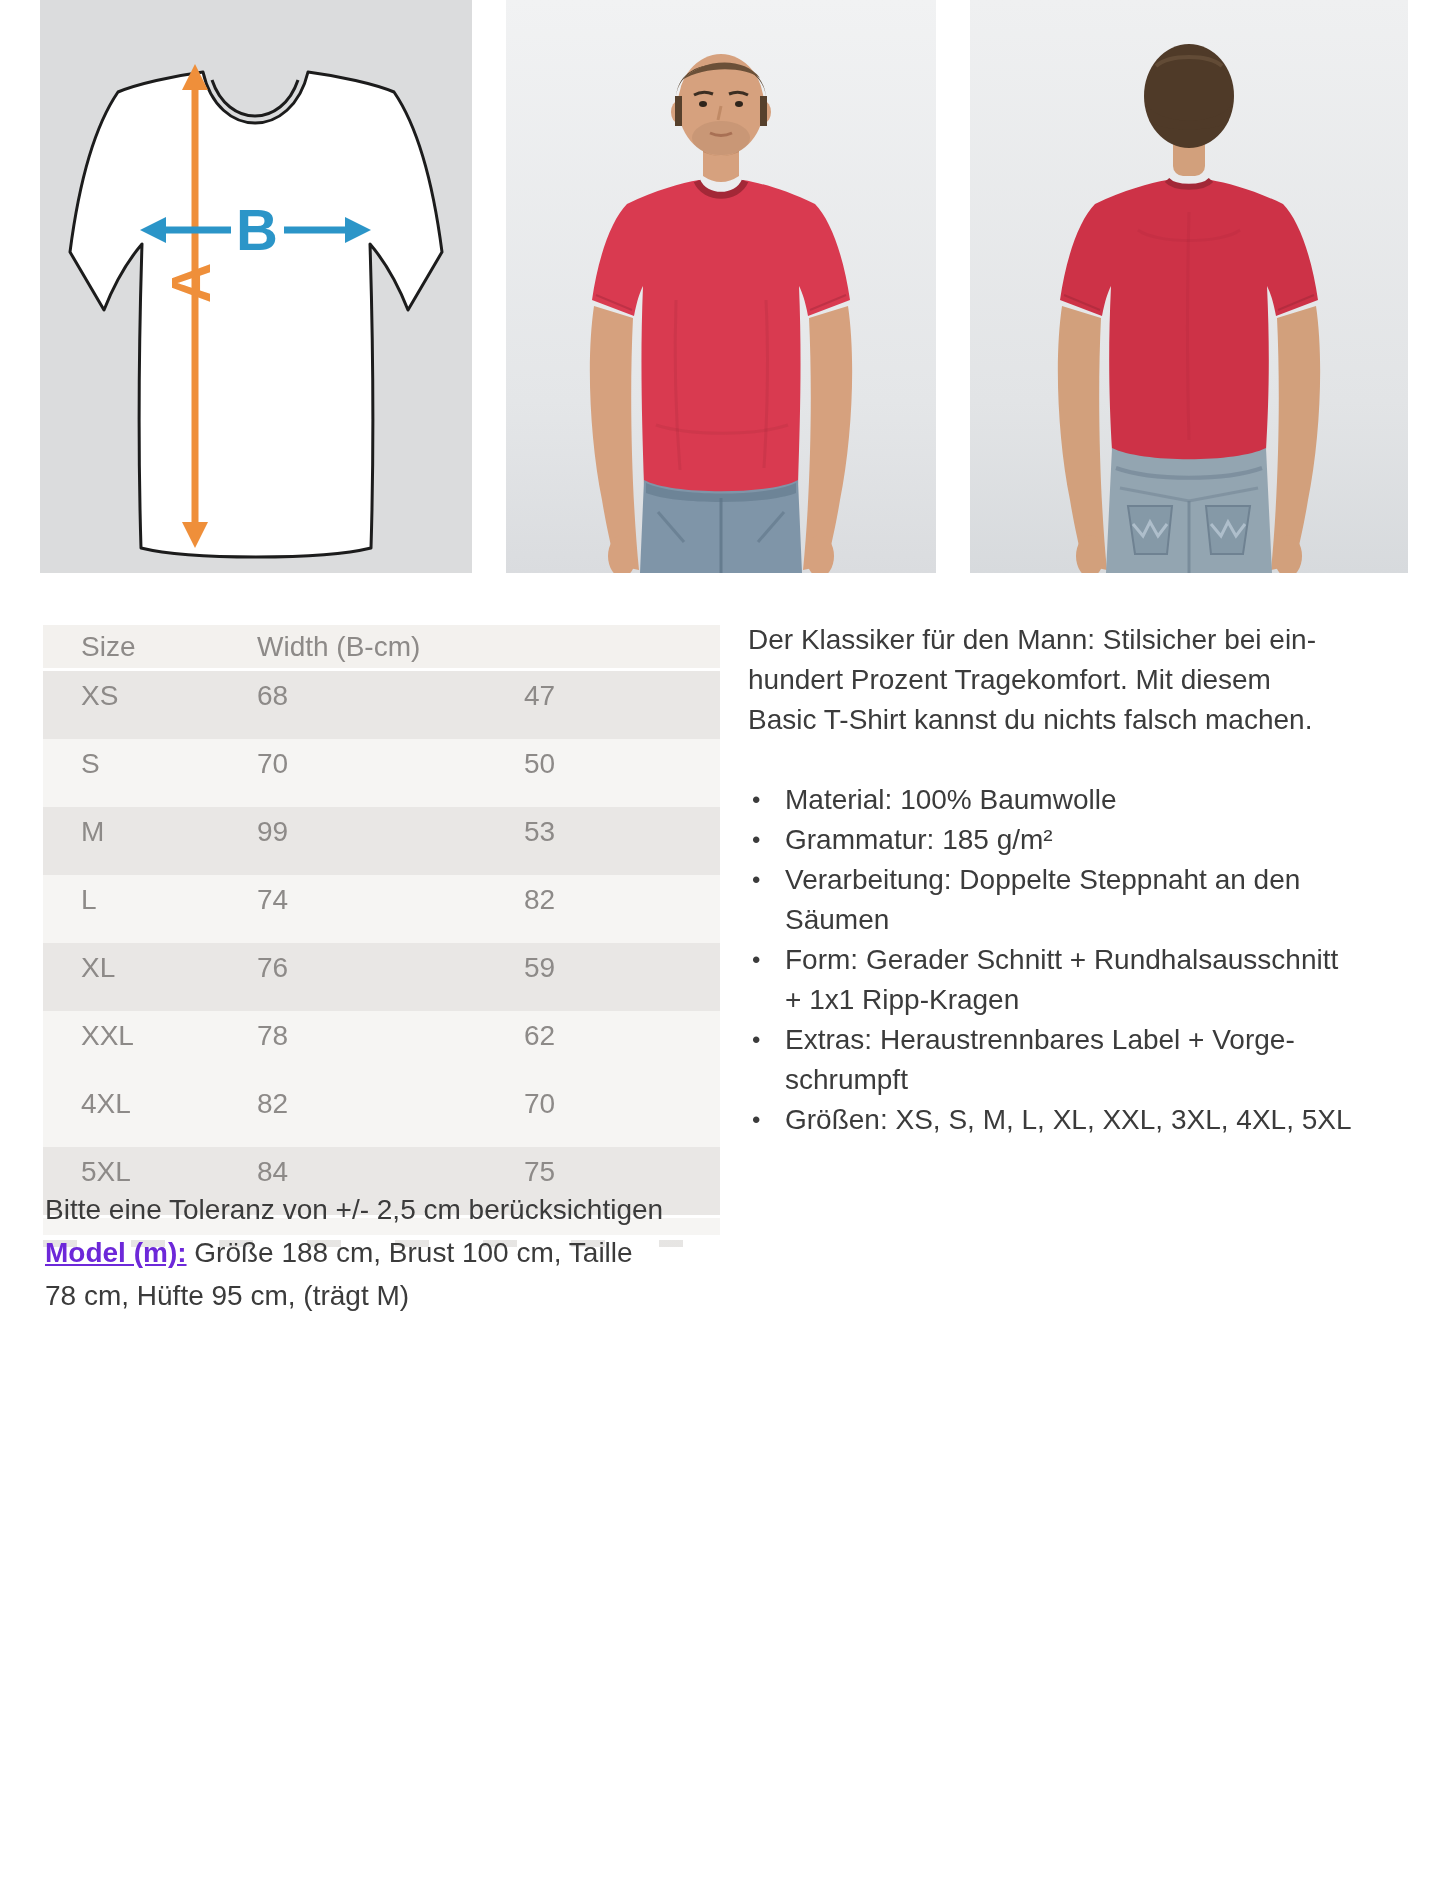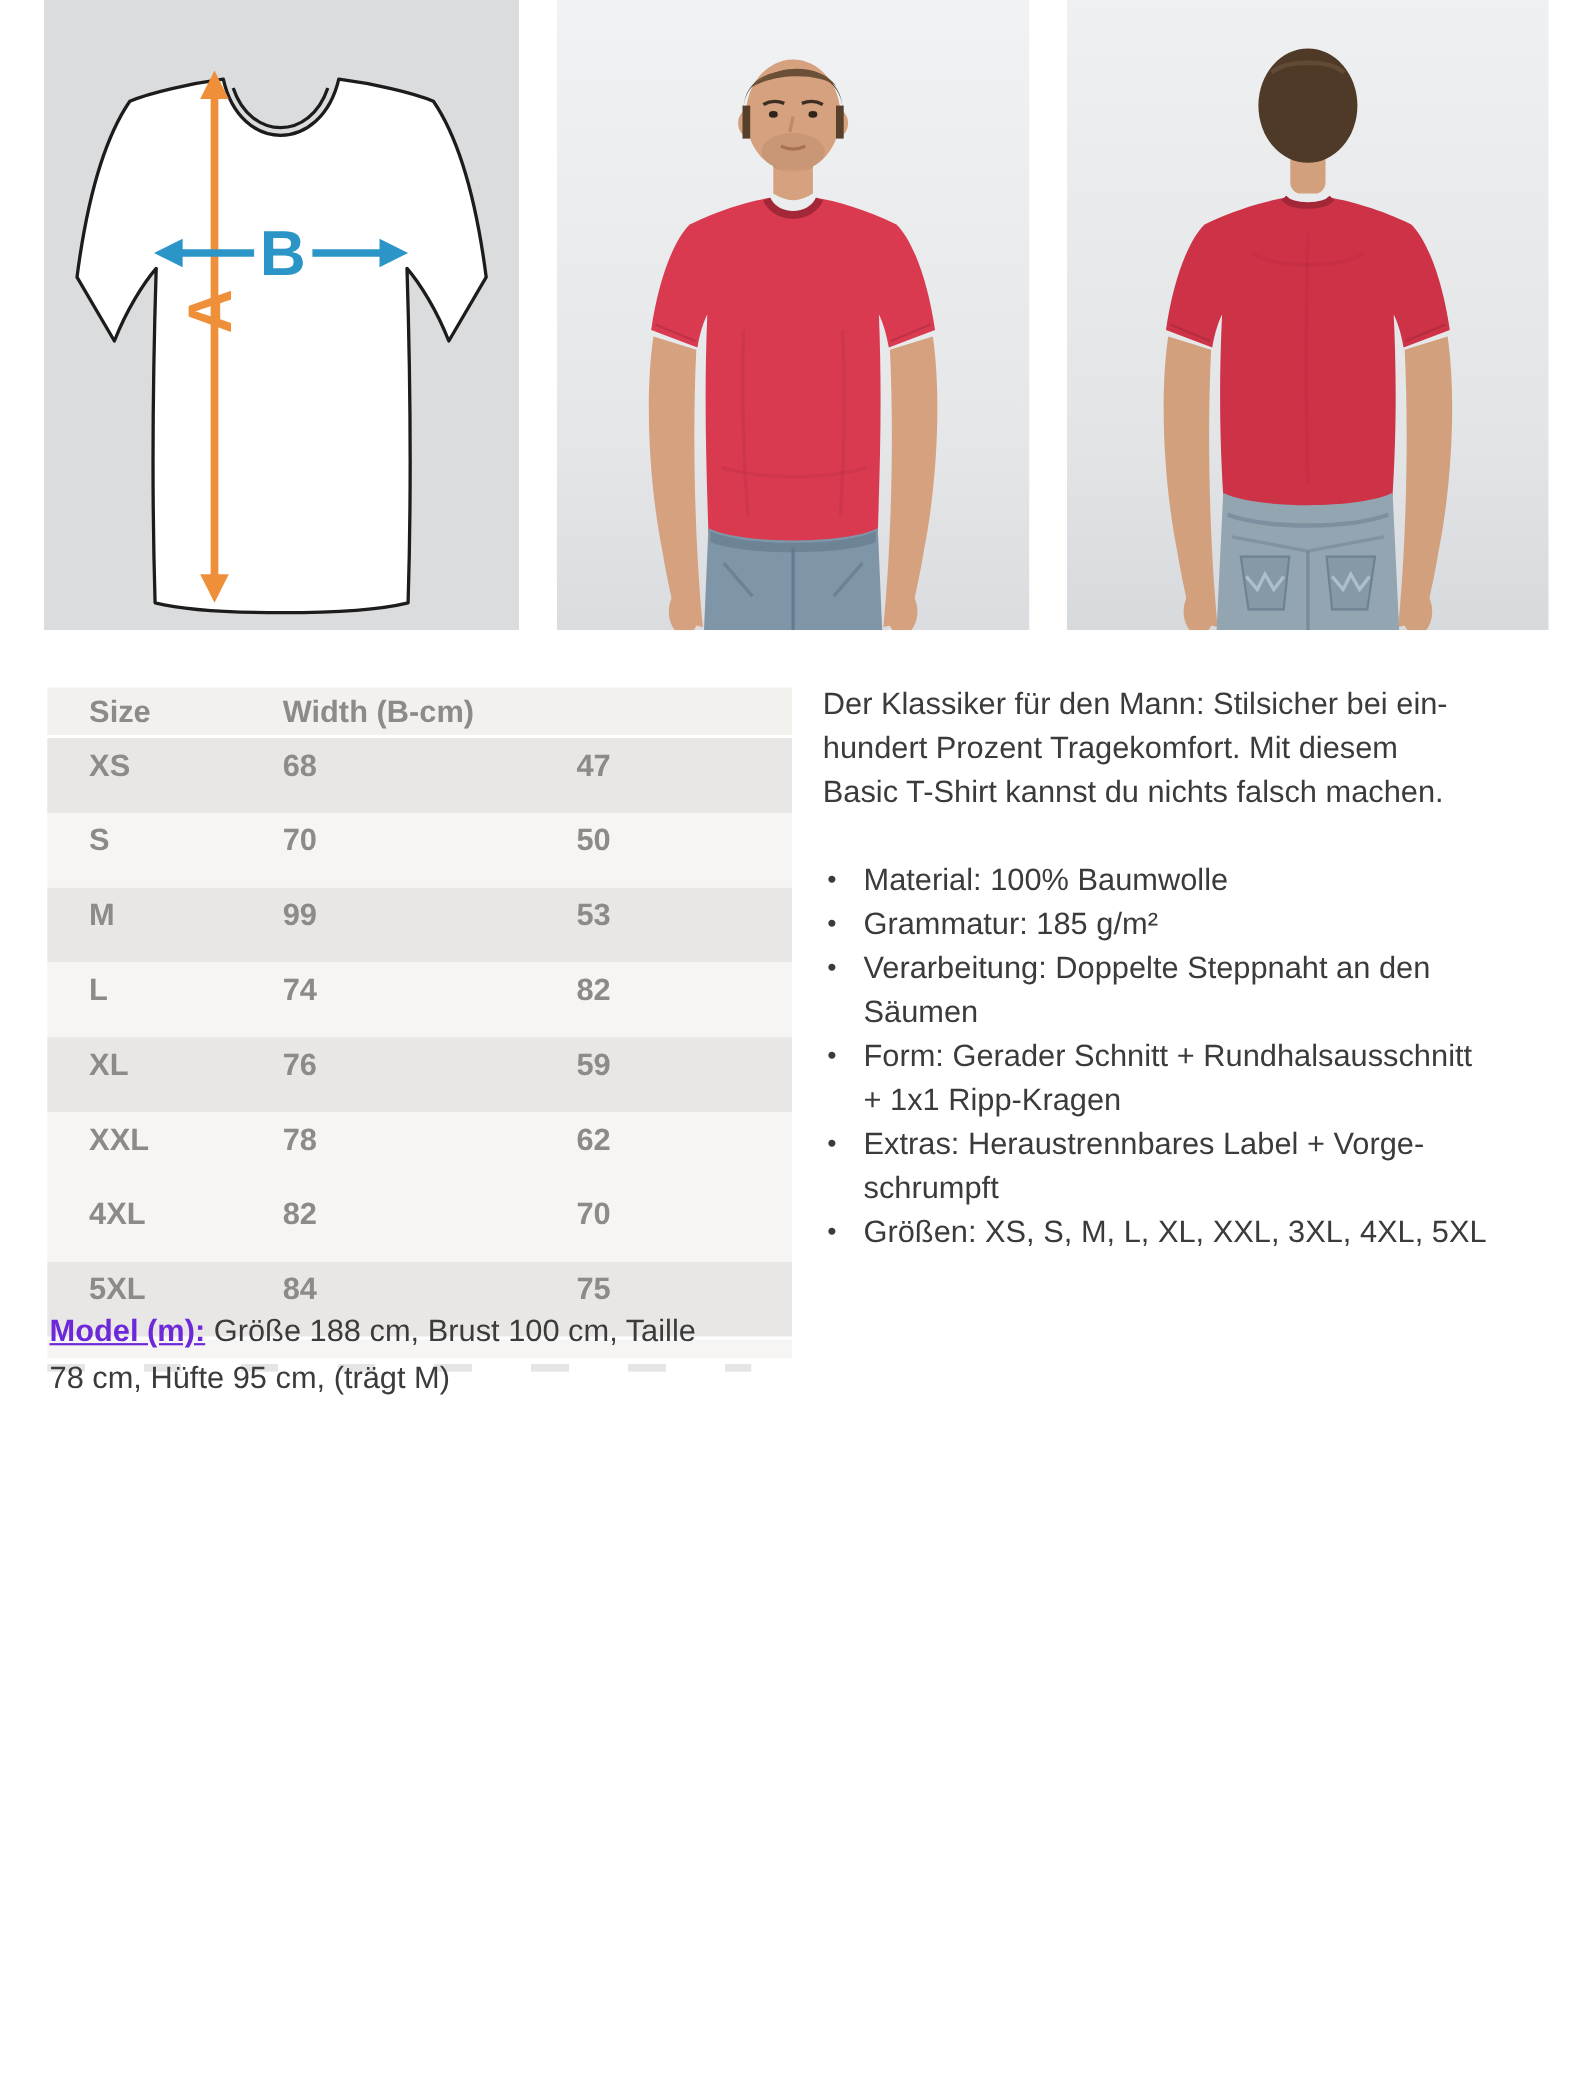--- a/index.html
+++ b/index.html
@@ -7,21 +7,21 @@
     position:relative;width:1445px;height:1886px;background:#fff;
     font-family:"Liberation Sans",sans-serif;overflow:hidden;
   }
 
   
   .media-row{position:absolute;left:40px;top:0;display:flex;gap:34px;}
   .media-box{height:573px;overflow:hidden;}
   .media-box svg{display:block;}
 
   
-  .size-table{position:absolute;left:43px;top:625px;width:677px;font-size:28px;color:#8d8a88;font-weight:bold;}
+  .size-table{position:absolute;left:43px;top:625px;width:677px;font-size:28px;color:#8d8a88;}
   .t-head{
     display:grid;grid-template-columns:214px 267px 196px;
     background:#f3f1ee;height:43px;line-height:43px;margin-bottom:3px;
   }
   .t-row{display:grid;grid-template-columns:214px 267px 196px;height:68px;line-height:50px;}
   .t-row.odd{background:#e9e7e5;}
   .t-row.even{background:#f6f5f3;}
   .t-cell:first-child,.t-hcell:first-child{padding-left:38px;}
   .t-partial{height:17px;background:#f6f5f3;margin-top:3px;}
   .t-artifact{
@@ -269,17 +269,18 @@
 Säumen</li>
       <li>Form: Gerader Schnitt + Rundhalsausschnitt
 + 1x1 Ripp-Kragen</li>
       <li>Extras: Heraustrennbares Label + Vorge-
 schrumpft</li>
       <li>Größen: XS, S, M, L, XL, XXL, 3XL, 4XL, 5XL</li>
     </ul>
   </div>
 
   <div class="notes">
+    <p>Bitte eine Toleranz von +/- 2,5 cm berücksichtigen</p>
     <p><span class="model-label">Model (m):</span><span> Größe 188 cm, Brust 100 cm, Taille
 78 cm, Hüfte 95 cm, (trägt M)</span></p>
   </div>
 
 </div>
 
 </body></html>

